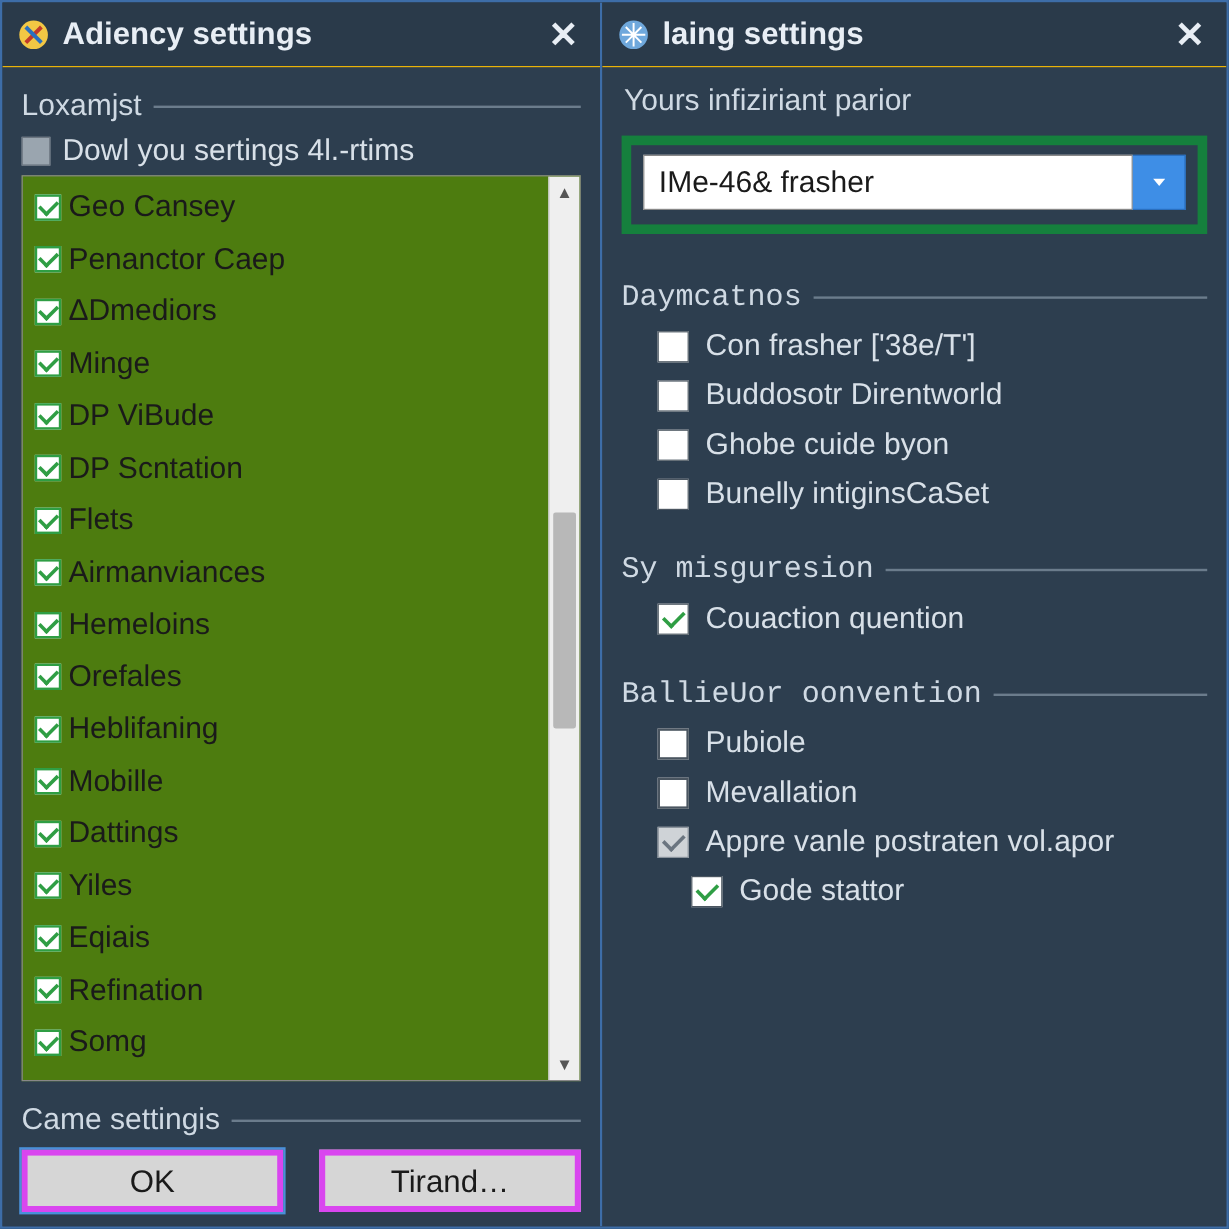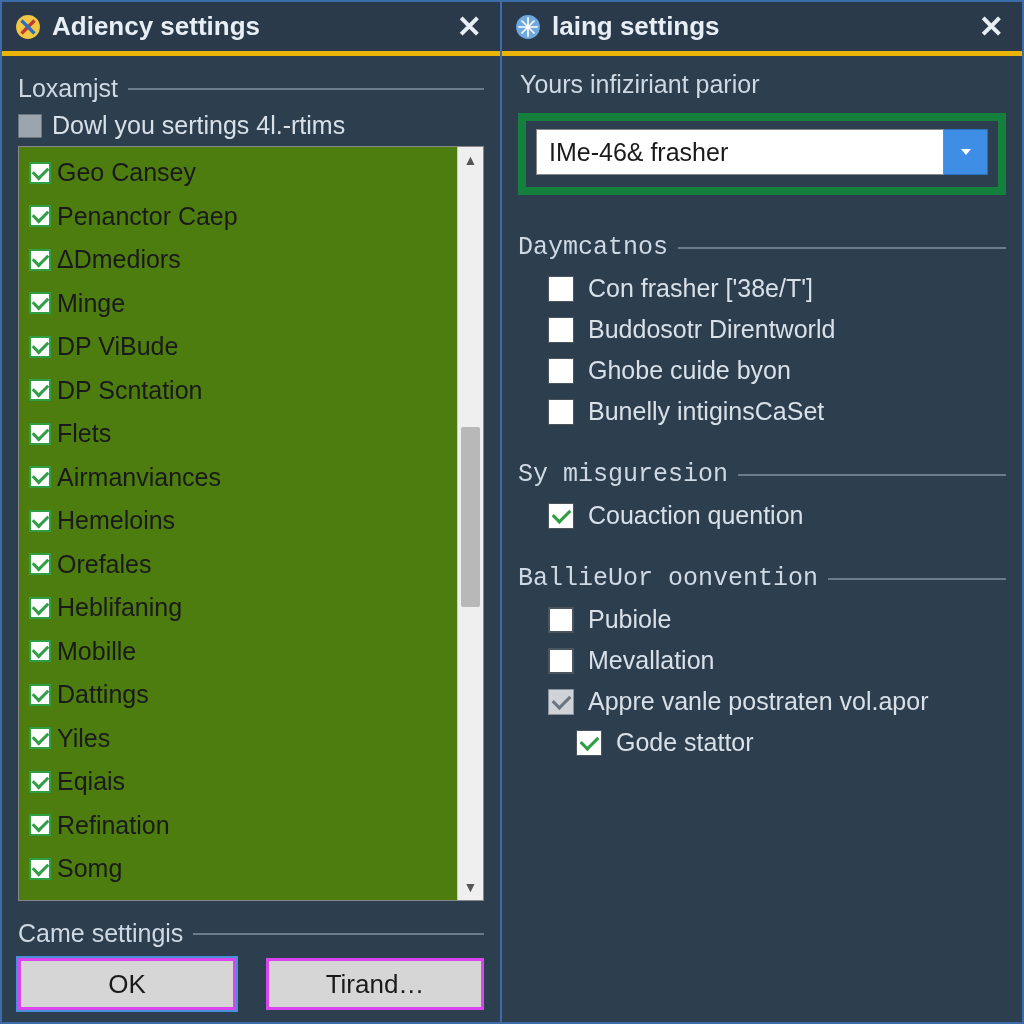--- a/index.html
+++ b/index.html
@@ -18,21 +18,21 @@
   }
   .panel-left { width: 500px; border-right: 2px solid #3d6da8; }
   .panel-right { flex: 1; }
   .titlebar {
     height: 54px;
     background: #2a3a4a;
     display: flex;
     align-items: center;
     padding: 0 12px;
     gap: 10px;
-    border-bottom: 5px solid #eab308;
+    border-bottom: 1px solid #eab308;
   }
   .titlebar .title {
     flex: 1;
     font-size: 26px;
     font-weight: 600;
     color: #e8eef5;
   }
   .app-icon {
     width: 28px; height: 28px;
     display: inline-flex; align-items: center; justify-content: center;
@@ -143,21 +143,21 @@
   }
   .button-row {
     display: flex;
     gap: 30px;
     padding: 4px 0 0 0;
   }
   .btn {
     flex: 1;
     height: 52px;
     background: #d6d6d6;
-    border: 3px solid #d946ef;
+    border: 5px solid #d946ef;
     color: #1a1a1a;
     font-size: 26px;
     display: flex; align-items: center; justify-content: center;
     cursor: pointer;
   }
   .btn.primary {
     outline: 2px solid #4a90d9;
     outline-offset: 0;
   }
   

